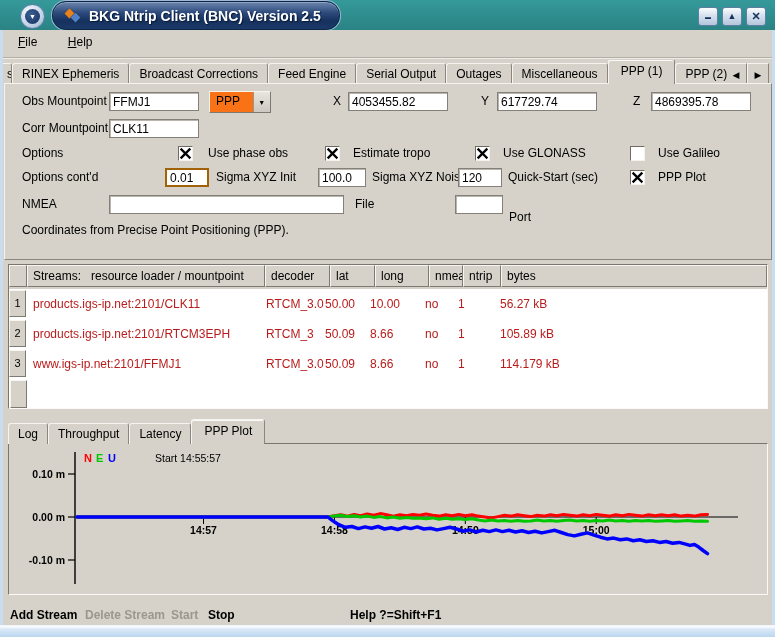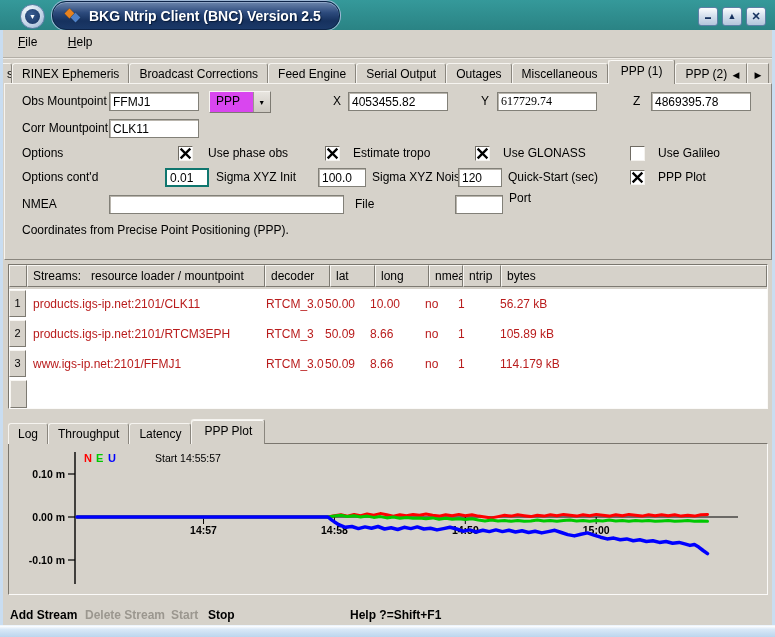--- a/index.html
+++ b/index.html
@@ -40,22 +40,22 @@
     box-shadow:inset 0 1px 0 #fbfaf7;}
   .tab-arrows{position:absolute;right:3px;top:33px;display:flex;}
   .arrow-btn{width:20px;height:21px;background:#d6d2ca;border:1px solid;border-color:#f6f4f0 #8a867e #8a867e #f6f4f0;
     font-size:9px;display:flex;align-items:center;justify-content:center;color:#000;}
   .tabpane{position:absolute;left:1px;top:53px;width:766px;height:175px;
     border:1px solid;border-color:#f6f4f0 #8a867e #8a867e #f6f4f0;z-index:2;background:#d6d2ca;}
   
   .flabel{position:absolute;font-size:12px;color:#000;line-height:19px;white-space:nowrap;z-index:4;}
   .field{position:absolute;height:19px;background:#fff;border:1px solid #828078;box-shadow:inset 1px 1px 0 #b9b5ad;
     font-family:"Liberation Sans",sans-serif;font-size:12px;padding:2px 3px;box-sizing:border-box;z-index:4;color:#000;}
-  .field.focused{border:2px solid #0f766e;box-shadow:none;}
-  .combo{position:absolute;height:20px;display:flex;z-index:4;border:1px solid;border-color:#f6f4f0 #7d7a72 #7d7a72 #f6f4f0;background:#d946ef;}
+  .field.focused{border:2px solid #a16207;box-shadow:none;}
+  .combo{position:absolute;height:20px;display:flex;z-index:4;border:1px solid;border-color:#f6f4f0 #7d7a72 #7d7a72 #f6f4f0;background:#f97316;}
   .combo-text{width:40px;font-size:12px;line-height:18px;padding-left:6px;}
   .combo-btn{width:18px;border-left:1px solid #9a968e;background:linear-gradient(#e8e5df,#cdc9c1);
     display:flex;align-items:center;justify-content:center;font-size:7px;color:#000;}
   .cb{position:absolute;width:13px;height:13px;background:#fff;border:1px solid;border-color:#6f6b63 #f4f2ee #f4f2ee #6f6b63;z-index:4;}
   .cb svg{display:block;}
   .status-text{position:absolute;font-size:12px;color:#000;z-index:4;}
   
   .table-panel{position:absolute;left:5px;top:234px;width:760px;height:145px;background:#fff;
     border:1px solid;border-color:#7a766e #fbfaf8 #fbfaf8 #7a766e;box-sizing:border-box;overflow:hidden;}
   .thead{display:flex;height:24px;background:#d6d2ca;}
@@ -141,21 +141,21 @@
 
     <span class="flabel" style="left:19px;top:62px;">Obs Mountpoint</span>
     <input class="field" style="left: 106px; top: 62px; width: 90px;" value="FFMJ1">
     <div class="combo" style="left:206px;top:61px;width:60px;">
       <span class="combo-text">PPP</span>
       <span class="combo-btn">▼</span>
     </div>
     <span class="flabel" style="left:330px;top:62px;">X</span>
     <input class="field" style="left: 345px; top: 62px; width: 100px;" value="4053455.82">
     <span class="flabel" style="left:478px;top:62px;">Y</span>
-    <input class="field" style="left: 494px; top: 62px; width: 100px; font-family: Liberation Serif, serif;" value="617729.74">
+    <input class="field" style="left: 494px; top: 62px; width: 100px;" value="617729.74">
     <span class="flabel" style="left:630px;top:62px;">Z</span>
     <input class="field" style="left: 648px; top: 62px; width: 100px;" value="4869395.78">
 
     <span class="flabel" style="left:19px;top:89px;">Corr Mountpoint</span>
     <input class="field" style="left: 106px; top: 89px; width: 90px;" value="CLK11">
 
     <span class="flabel" style="left:19px;top:114px;">Options</span>
     <span class="cb" style="left:175px;top:116px;">
         <svg viewBox="0 0 13 13" width="13" height="13">
           <path d="M2.5 2.5L10.5 10.5M10.5 2.5L2.5 10.5" stroke="#000" stroke-width="2.4" stroke-linecap="square" fill="none"></path>
@@ -188,21 +188,21 @@
         <svg viewBox="0 0 13 13" width="13" height="13">
           <path d="M2.5 2.5L10.5 10.5M10.5 2.5L2.5 10.5" stroke="#000" stroke-width="2.4" stroke-linecap="square" fill="none"></path>
         </svg>
       </span>
     <span class="flabel" style="left:655px;top:138px;">PPP Plot</span>
 
     <span class="flabel" style="left:19px;top:165px;">NMEA</span>
     <input class="field" style="left: 106px; top: 165px; width: 235px;">
     <span class="flabel" style="left:352px;top:165px;">File</span>
     <input class="field" style="left: 452px; top: 165px; width: 48px;">
-    <span class="flabel" style="left:506px;top:159px;text-align:center;">Port</span>
+    <span class="flabel" style="left:506px;top:178px;text-align:center;">Port</span>
 
     <span class="status-text" style="left:19px;top:193px;">Coordinates from Precise Point Positioning (PPP).</span>
 
     <div class="table-panel">
       <div class="thead">
         <div class="hcell" style="width:18px;"></div>
         <div class="hcell" style="width:238px;">Streams:   resource loader / mountpoint</div>
         <div class="hcell" style="width:65px;">decoder</div>
         <div class="hcell" style="width:45px;">lat</div>
         <div class="hcell" style="width:54px;">long</div>

